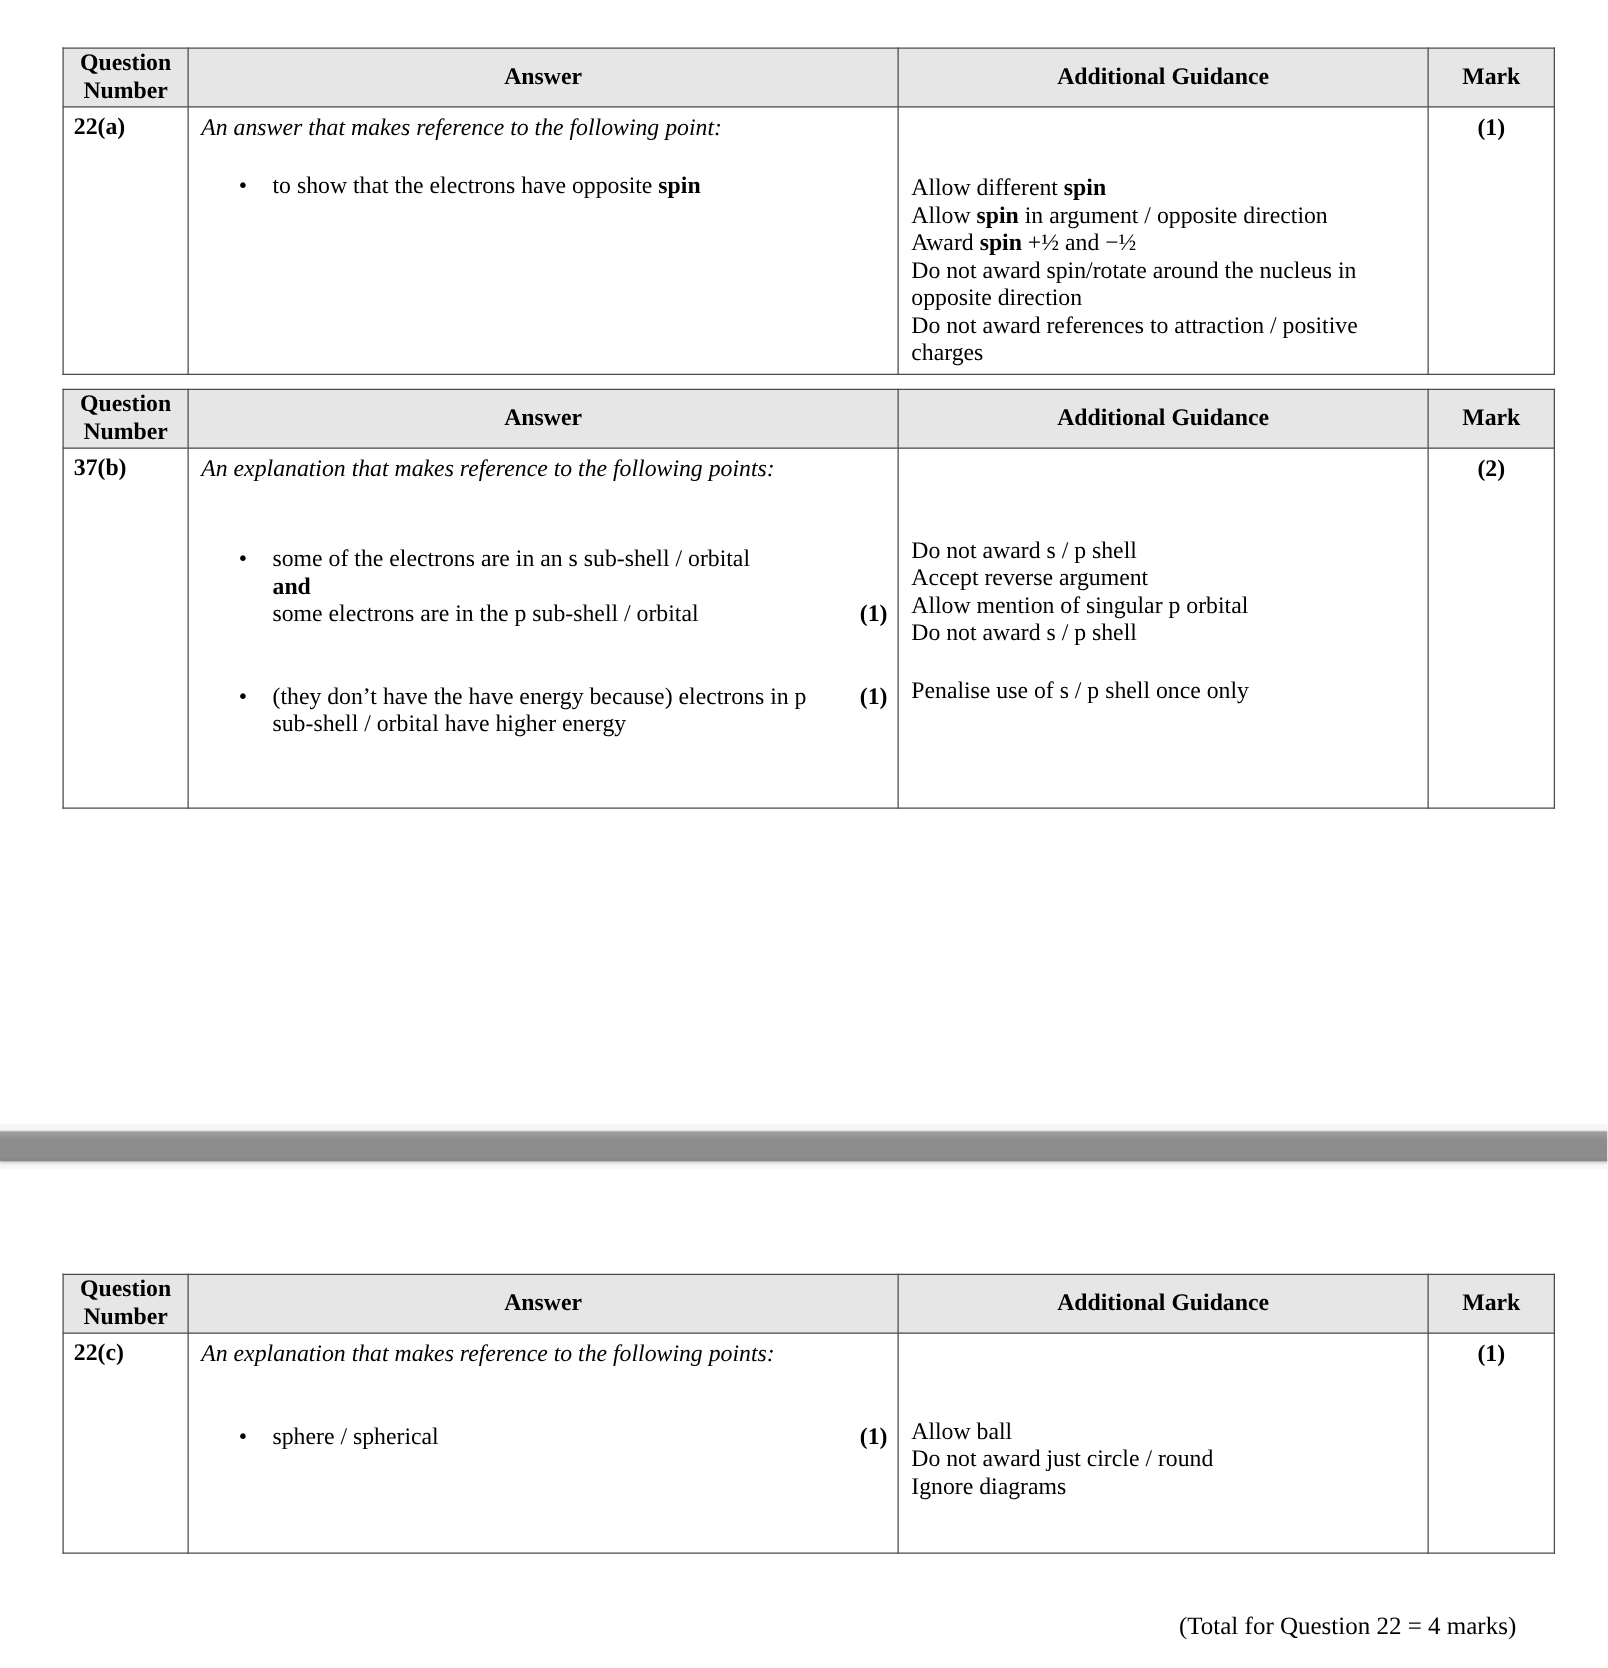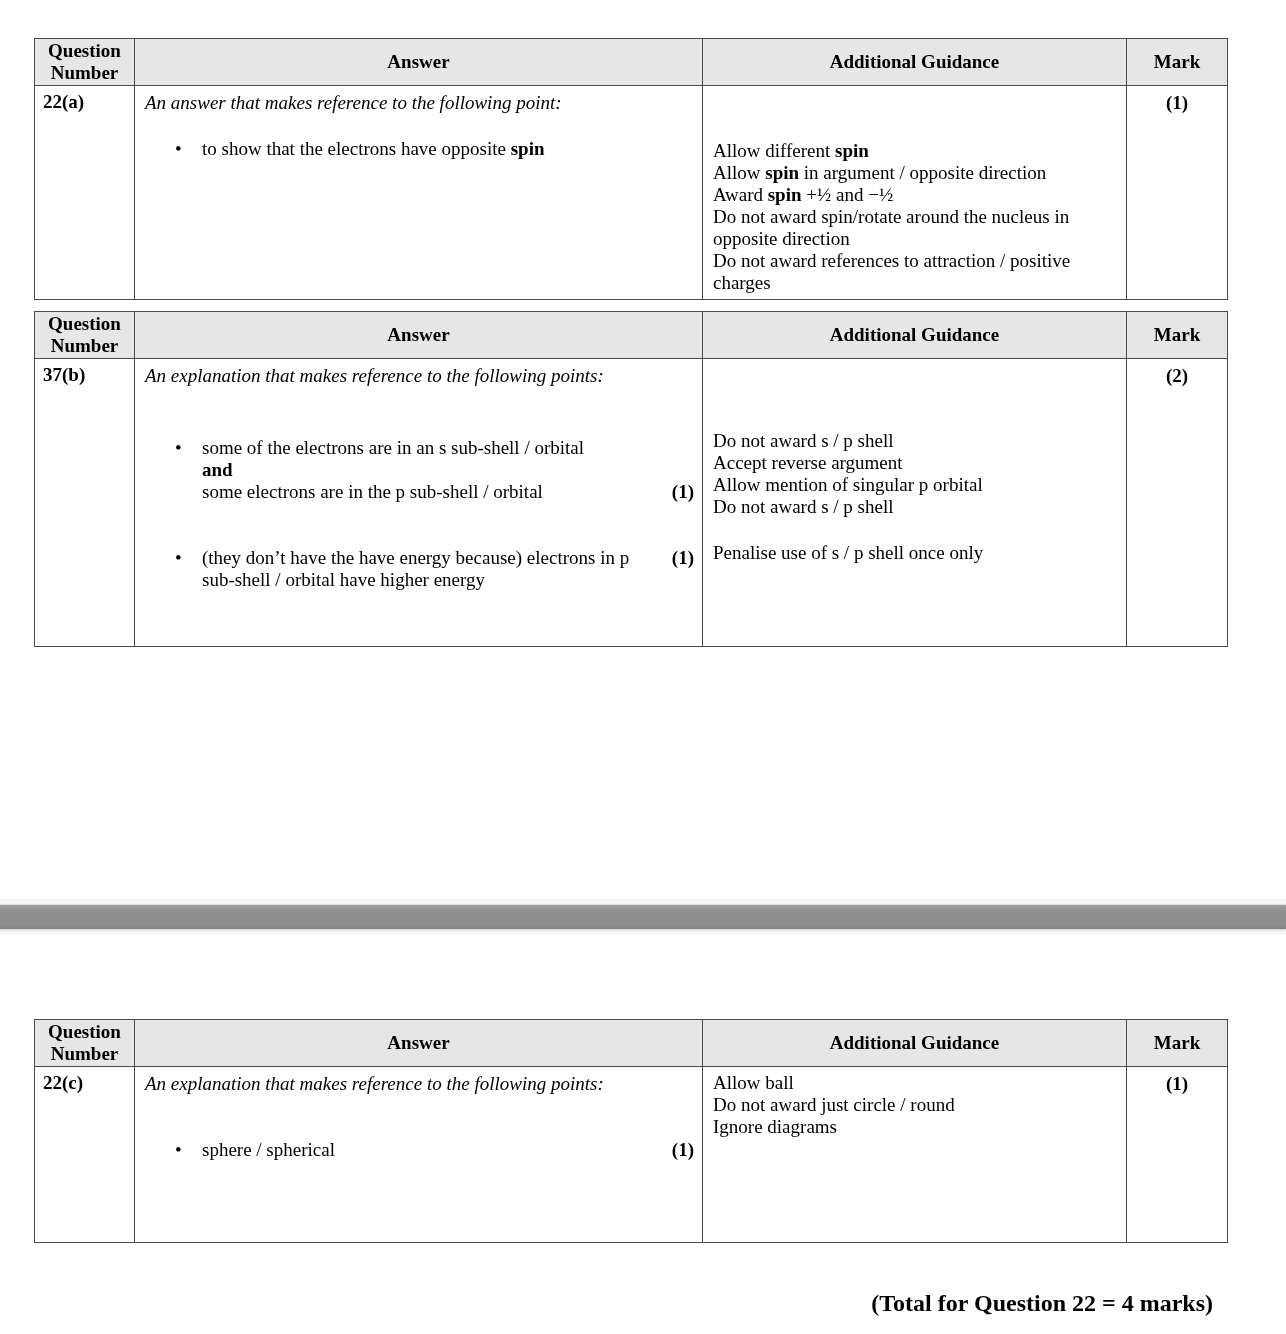--- a/index.html
+++ b/index.html
@@ -8,21 +8,21 @@
     background: #ffffff;
     font-family: "Liberation Serif", "DejaVu Serif", serif;
     font-size: 19px;
     color: #000;
     position: relative;
     overflow: hidden;
   }
 
   table.ms-table {
     position: absolute;
-    left: 34px;
+    left: 50px;
     width: 1193px;
     border-collapse: collapse;
     table-layout: fixed;
   }
   #table-22a { top: 38px; }
   #table-22b { top: 311px; }
   #table-22c { top: 1019px; }
 
   .ms-table th, .ms-table td {
     border: 1px solid #4a4a4a;
@@ -62,43 +62,43 @@
   
   #table-22a .bwrap .bullet:nth-child(1) { margin-top: 24px; }
   #table-22b .bwrap .bullet:nth-child(1) { margin-top: 50px; }
   #table-22b .bwrap .bullet:nth-child(2) { margin-top: 44px; }
   #table-22c .bwrap .bullet:nth-child(1) { margin-top: 44px; }
 
   #table-22a .gwrap .gblock:nth-child(1) { margin-top: 49px; }
   #table-22b .gwrap .gblock:nth-child(1) { margin-top: 66px; }
   #table-22b .gwrap .gblock:nth-child(2) { }
   #table-22b .gwrap .gblock:nth-child(3) { margin-top: 24px; }
-  #table-22c .gwrap .gblock:nth-child(1) { }
+  #table-22c .gwrap .gblock:nth-child(1) { margin-top: 63px; }
 
   
   .page-gap {
     position: absolute;
     left: 0; right: 0;
     top: 899px;
     height: 36px;
     background: #f6f6f6;
   }
   .page-gap .bar {
     margin-top: 6px;
     height: 24px;
     background: linear-gradient(#a0a0a0, #8d8d8d 30%, #8d8d8d 85%, #858585);
     box-shadow: 0 1px 2px rgba(0,0,0,0.18), 0 -1px 1px rgba(0,0,0,0.08);
   }
 
   .total-line {
     position: absolute;
     top: 1290px;
     right: 73px;
-    font-weight: bold;
-    font-size: 24px;
+    font-weight: normal;
+    font-size: 20px;
   }
 </style>
 </head>
 <body>
 
 <table class="ms-table" id="table-22a">
   <colgroup>
       <col style="width:100px">
       <col style="width:568px">
       <col style="width:424px">

